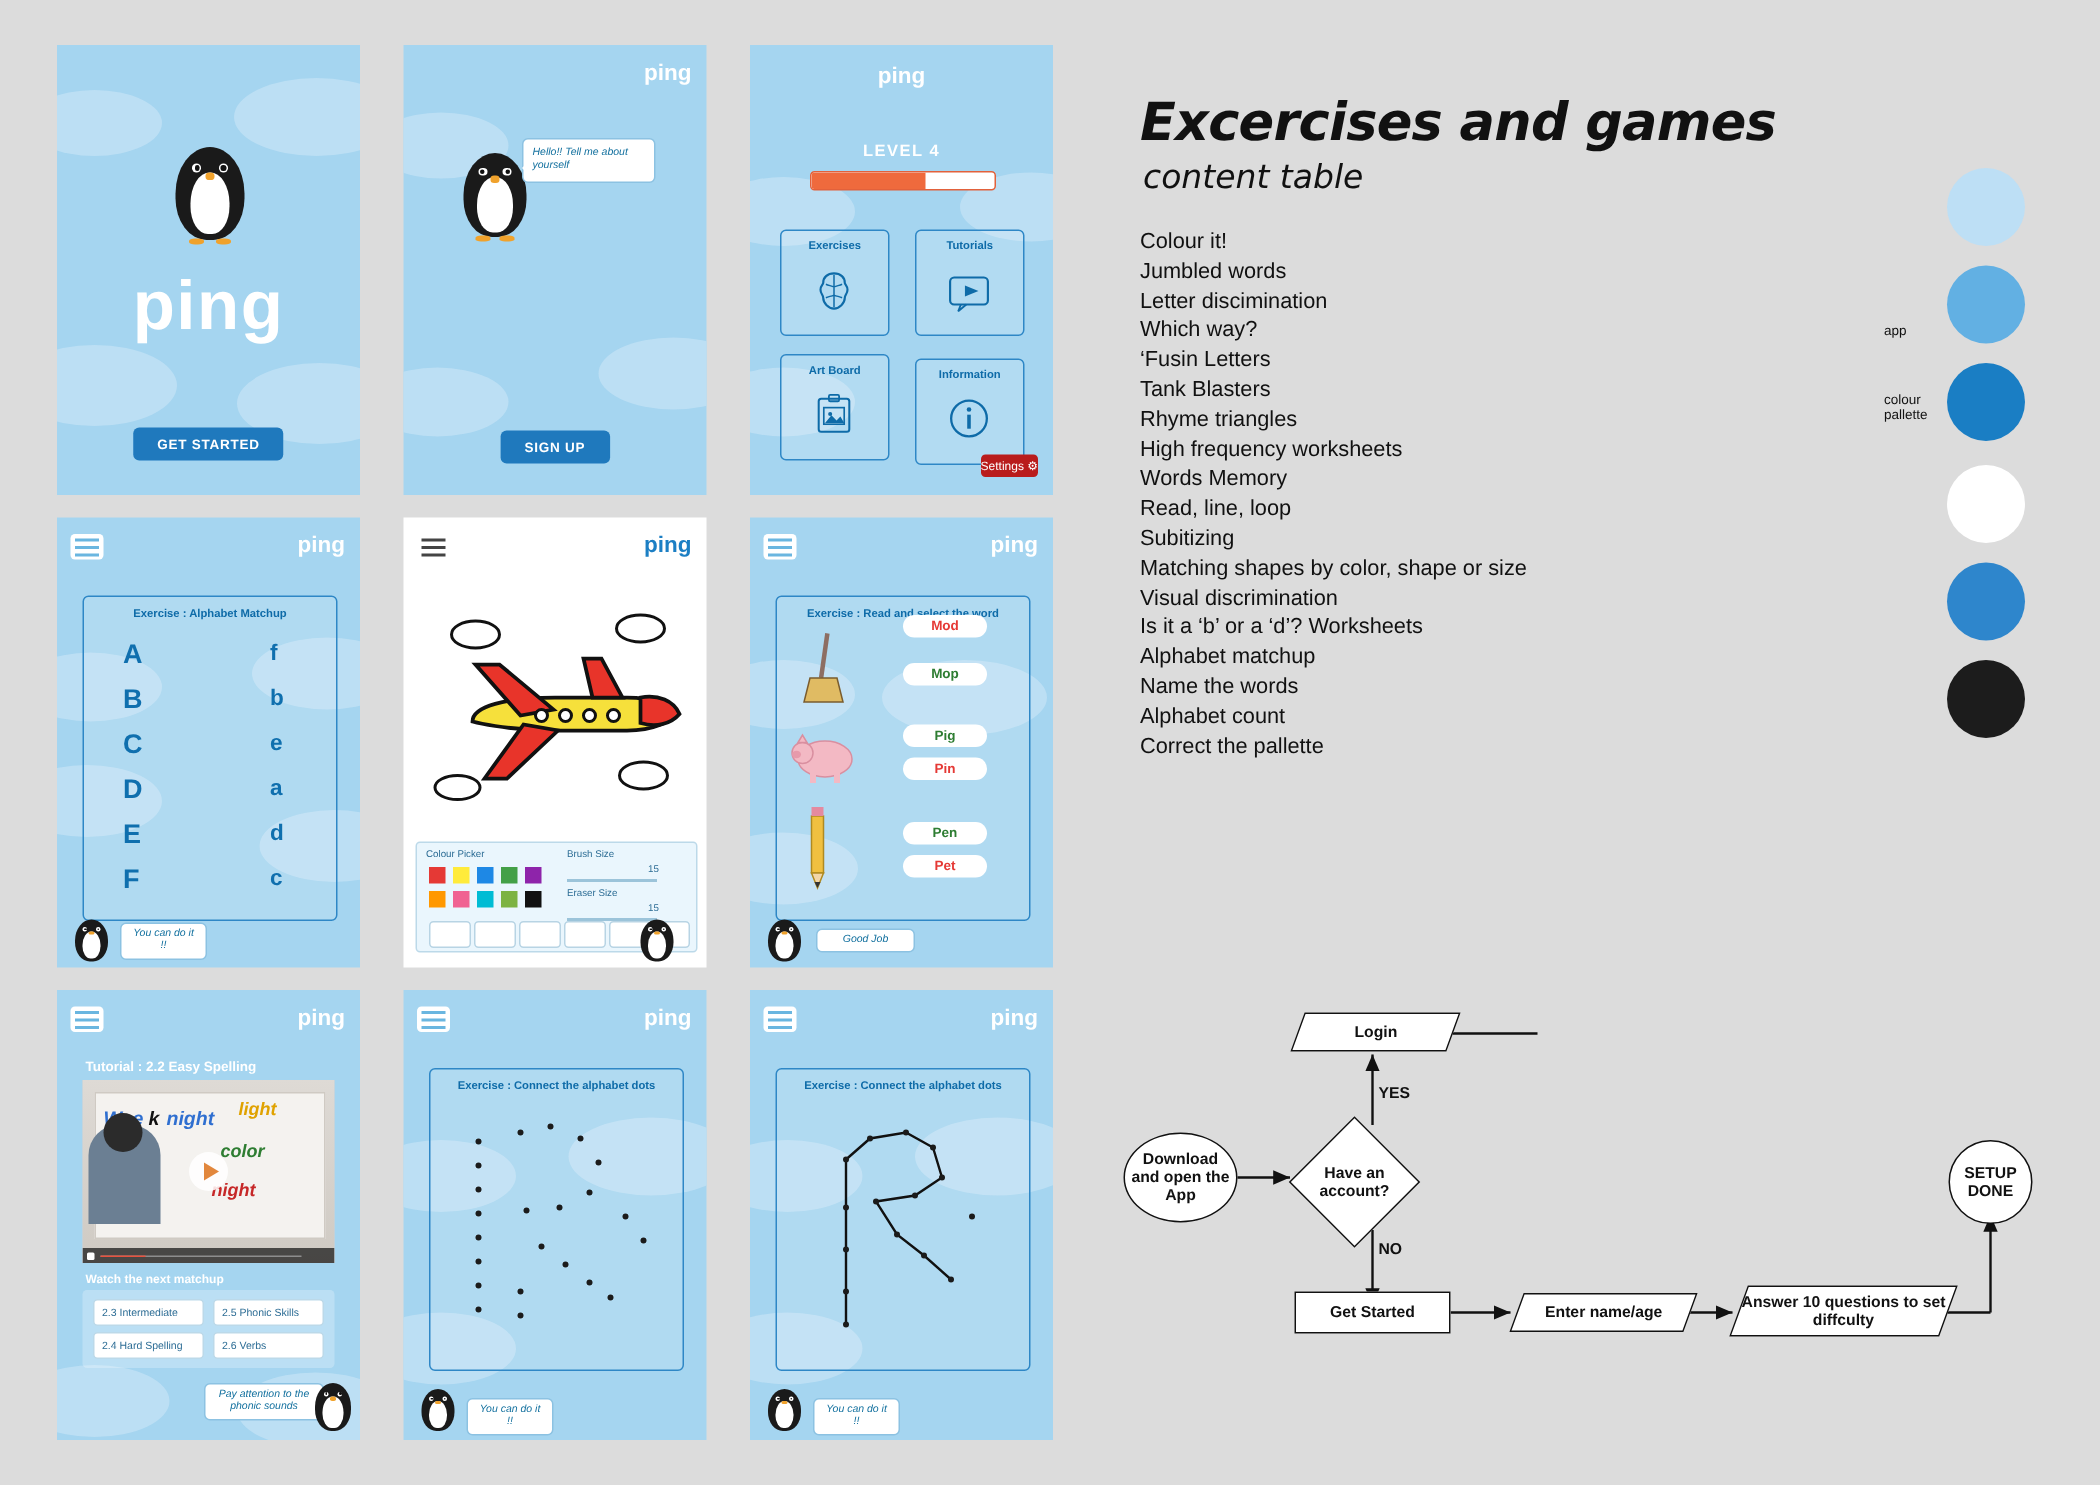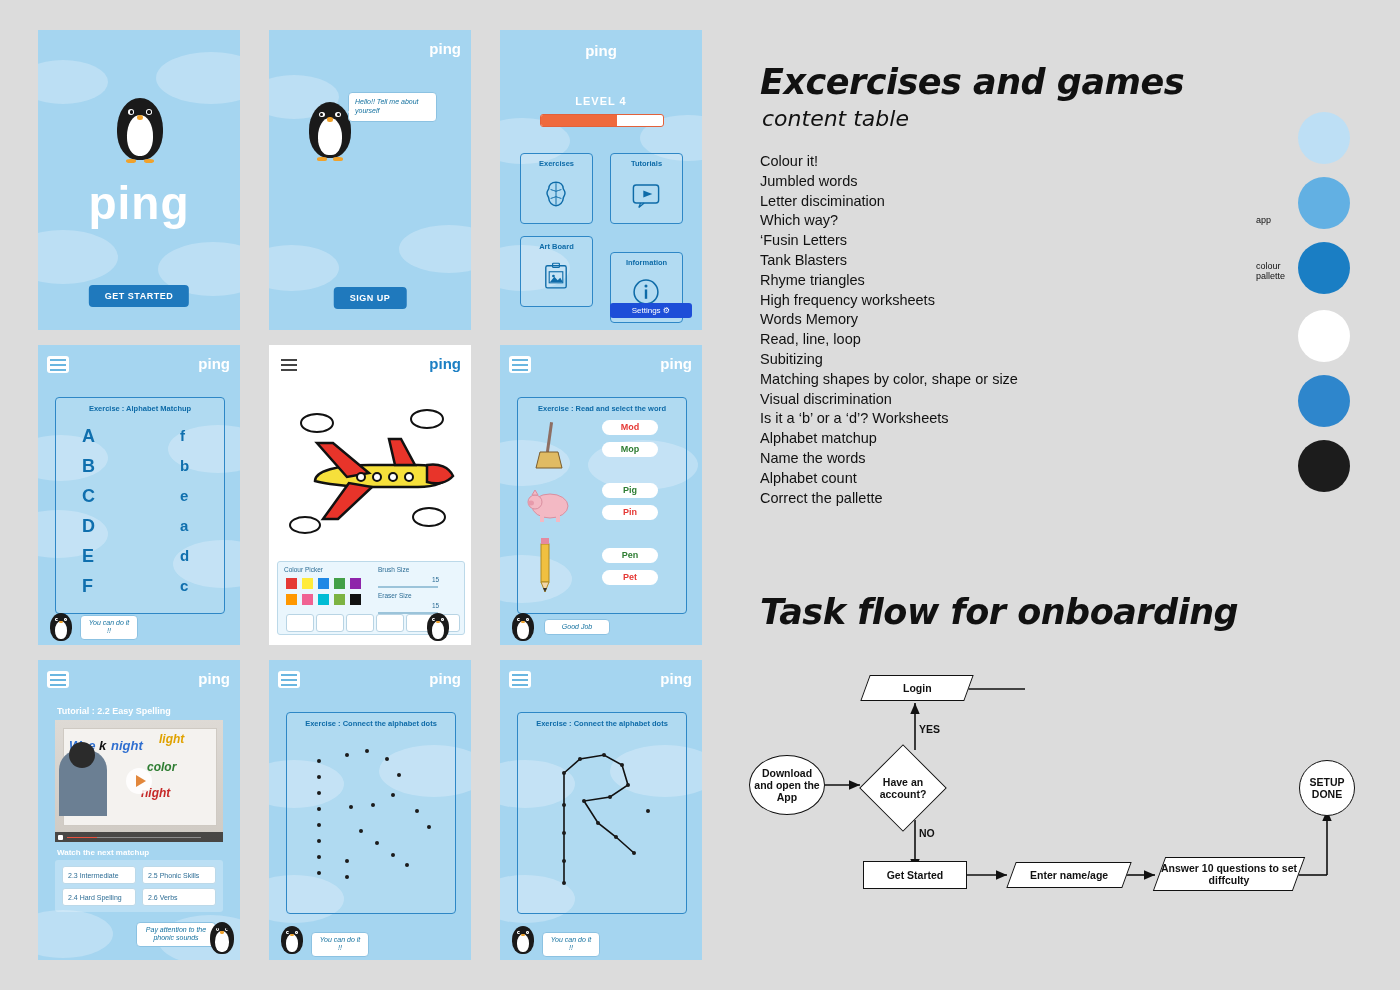--- a/index.html
+++ b/index.html
@@ -60,21 +60,21 @@
   }
   .bubble:after{content:"";position:absolute;left:-6px;top:14px;border:5px solid transparent;border-right-color:#fff;}
 
   
   .level{position:absolute;left:0;right:0;top:65px;text-align:center;color:#fff;font-size:11px;font-weight:bold;letter-spacing:1px;}
   .bar{position:absolute;left:40px;top:84px;width:122px;height:11px;background:#ffffff;border:1px solid #e2613b;border-radius:3px;overflow:hidden;}
   .bar i{display:block;height:100%;background:#ef6a3d;}
   .tile{position:absolute;width:71px;height:69px;border:1px solid #2e87c6;border-radius:4px;background:rgba(255,255,255,.15);margin-top:11px;}
   .tile .t{position:absolute;left:0;right:0;top:5px;text-align:center;font-size:7.5px;color:#0e6ba8;font-weight:bold;}
   .settings{
-    position:absolute;right:10px;bottom:12px;background:#1d4ed8;color:#fff;border-radius:3px;font-size:8px;padding:3px 22px;
+    position:absolute;right:10px;bottom:12px;background:#b91c1c;color:#fff;border-radius:3px;font-size:8px;padding:3px 0;
   }
 
   
   .excard{position:absolute;left:17px;top:52px;width:168px;height:215px;border:1px solid #2e87c6;border-radius:4px;background:rgba(255,255,255,.12);}
   .extitle{position:absolute;left:0;right:0;top:6px;text-align:center;font-size:7.5px;color:#0e6ba8;font-weight:bold;}
   .letter{position:absolute;font-size:18px;font-weight:bold;color:#0f6fae;}
   .letter.sm{font-size:15px;}
   .encourage{
     position:absolute;background:#fff;border:1px solid #8cc2e2;border-radius:4px;padding:3px 6px;
     font-size:7px;font-style:italic;color:#14719f;line-height:1.2;text-align:center;
@@ -203,21 +203,21 @@
       <div class="tile" style="left:20px;top:195px">
         <div class="t">Art Board</div>
         <svg viewBox="0 0 40 40" width="34" height="34" style="position:absolute;left:18px;top:22px">
           <rect x="8" y="8" width="24" height="26" rx="2" fill="none" stroke="#0e6ba8" stroke-width="1.6"></rect>
           <rect x="16" y="5" width="8" height="5" rx="1" fill="none" stroke="#0e6ba8" stroke-width="1.4"></rect>
           <rect x="12" y="15" width="16" height="13" fill="none" stroke="#0e6ba8" stroke-width="1.3"></rect>
           <circle cx="17" cy="20" r="1.6" fill="#0e6ba8"></circle>
           <path d="M13 27l5-6 4 4 3-3 3 5z" fill="#0e6ba8"></path>
         </svg>
       </div>
-      <div class="tile" style="left:110px;top:211px">
+      <div class="tile" style="left:110px;top:198px">
         <div class="t">Information</div>
         <svg viewBox="0 0 40 40" width="34" height="34" style="position:absolute;left:18px;top:22px">
           <circle cx="20" cy="20" r="14" fill="none" stroke="#0e6ba8" stroke-width="1.8"></circle>
           <rect x="18.6" y="17" width="2.8" height="11" fill="#0e6ba8"></rect>
           <circle cx="20" cy="13" r="1.8" fill="#0e6ba8"></circle>
         </svg>
       </div>
       <div class="settings">
         <span>Settings</span>
         <span>⚙</span>
@@ -349,21 +349,21 @@
           <path d="M6 11l3-5 3 5z" fill="#f3b9c4" stroke="#d98fa0"></path>
           <rect x="14" y="31" width="4" height="7" fill="#f3b9c4"></rect>
             <rect x="30" y="31" width="4" height="7" fill="#f3b9c4"></rect>
         </svg>
         <svg width="22" height="58" viewBox="0 0 22 58" style="position:absolute;left:16px;top:140px">
           <rect x="7" y="6" width="8" height="38" fill="#f0c040" stroke="#b08a20"></rect>
           <polygon points="7,44 15,44 11,54" fill="#f2d6a8" stroke="#b08a20"></polygon>
           <polygon points="9,50 13,50 11,54" fill="#333"></polygon>
           <rect x="7" y="0" width="8" height="6" fill="#e48aa0"></rect>
         </svg>
-        <div class="pill" style="left:84px;top:22px;color:#e53935">Mod</div>
+        <div class="pill" style="left:84px;top:12px;color:#e53935">Mod</div>
         <div class="pill" style="left:84px;top:44px;color:#2e7d32">Mop</div>
         <div class="pill" style="left:84px;top:85px;color:#2e7d32">Pig</div>
         <div class="pill" style="left:84px;top:107px;color:#e53935">Pin</div>
         <div class="pill" style="left:84px;top:150px;color:#2e7d32">Pen</div>
         <div class="pill" style="left:84px;top:172px;color:#e53935">Pet</div>
       </div>
       <div class="penguin" style="left:12px;top:268px;width:22px;height:28px">
         <div class="peng-body"></div>
           <div class="peng-belly"></div>
         <div class="peng-eye l">
@@ -551,21 +551,20 @@
     <div class="pal-dot" style="left:1298px;top:112px;background:#bddff5"></div>
     <div class="pal-dot" style="left:1298px;top:177px;background:#62b0e3"></div>
     <div class="pal-dot" style="left:1298px;top:242px;background:#1a7ec4"></div>
     <div class="pal-dot" style="left:1298px;top:310px;background:#ffffff"></div>
     <div class="pal-dot" style="left:1298px;top:375px;background:#2e86cc"></div>
     <div class="pal-dot" style="left:1298px;top:440px;background:#1c1c1c"></div>
     <div class="pal-label" style="left:1256px;top:216px">app</div>
     <div class="pal-label" style="left:1256px;top:262px">colour pallette</div>
   </div>
 
-  <div class="h1" style="left:760px;top:592px">Task flow for onboarding</div>
 
   <div class="flow">
     <svg class="lines" width="640" height="260">
       <defs>
         <marker id="ar" markerWidth="9" markerHeight="9" refX="7" refY="3" orient="auto">
           <path d="M0,0 L7,3 L0,6 z" fill="#111"></path>
         </marker>
       </defs>
       <line x1="90" y1="120" x2="125" y2="120" stroke="#111" stroke-width="1.6" marker-end="url(#ar)"></line>
       <line x1="180" y1="85" x2="180" y2="38" stroke="#111" stroke-width="1.6" marker-end="url(#ar)"></line>

